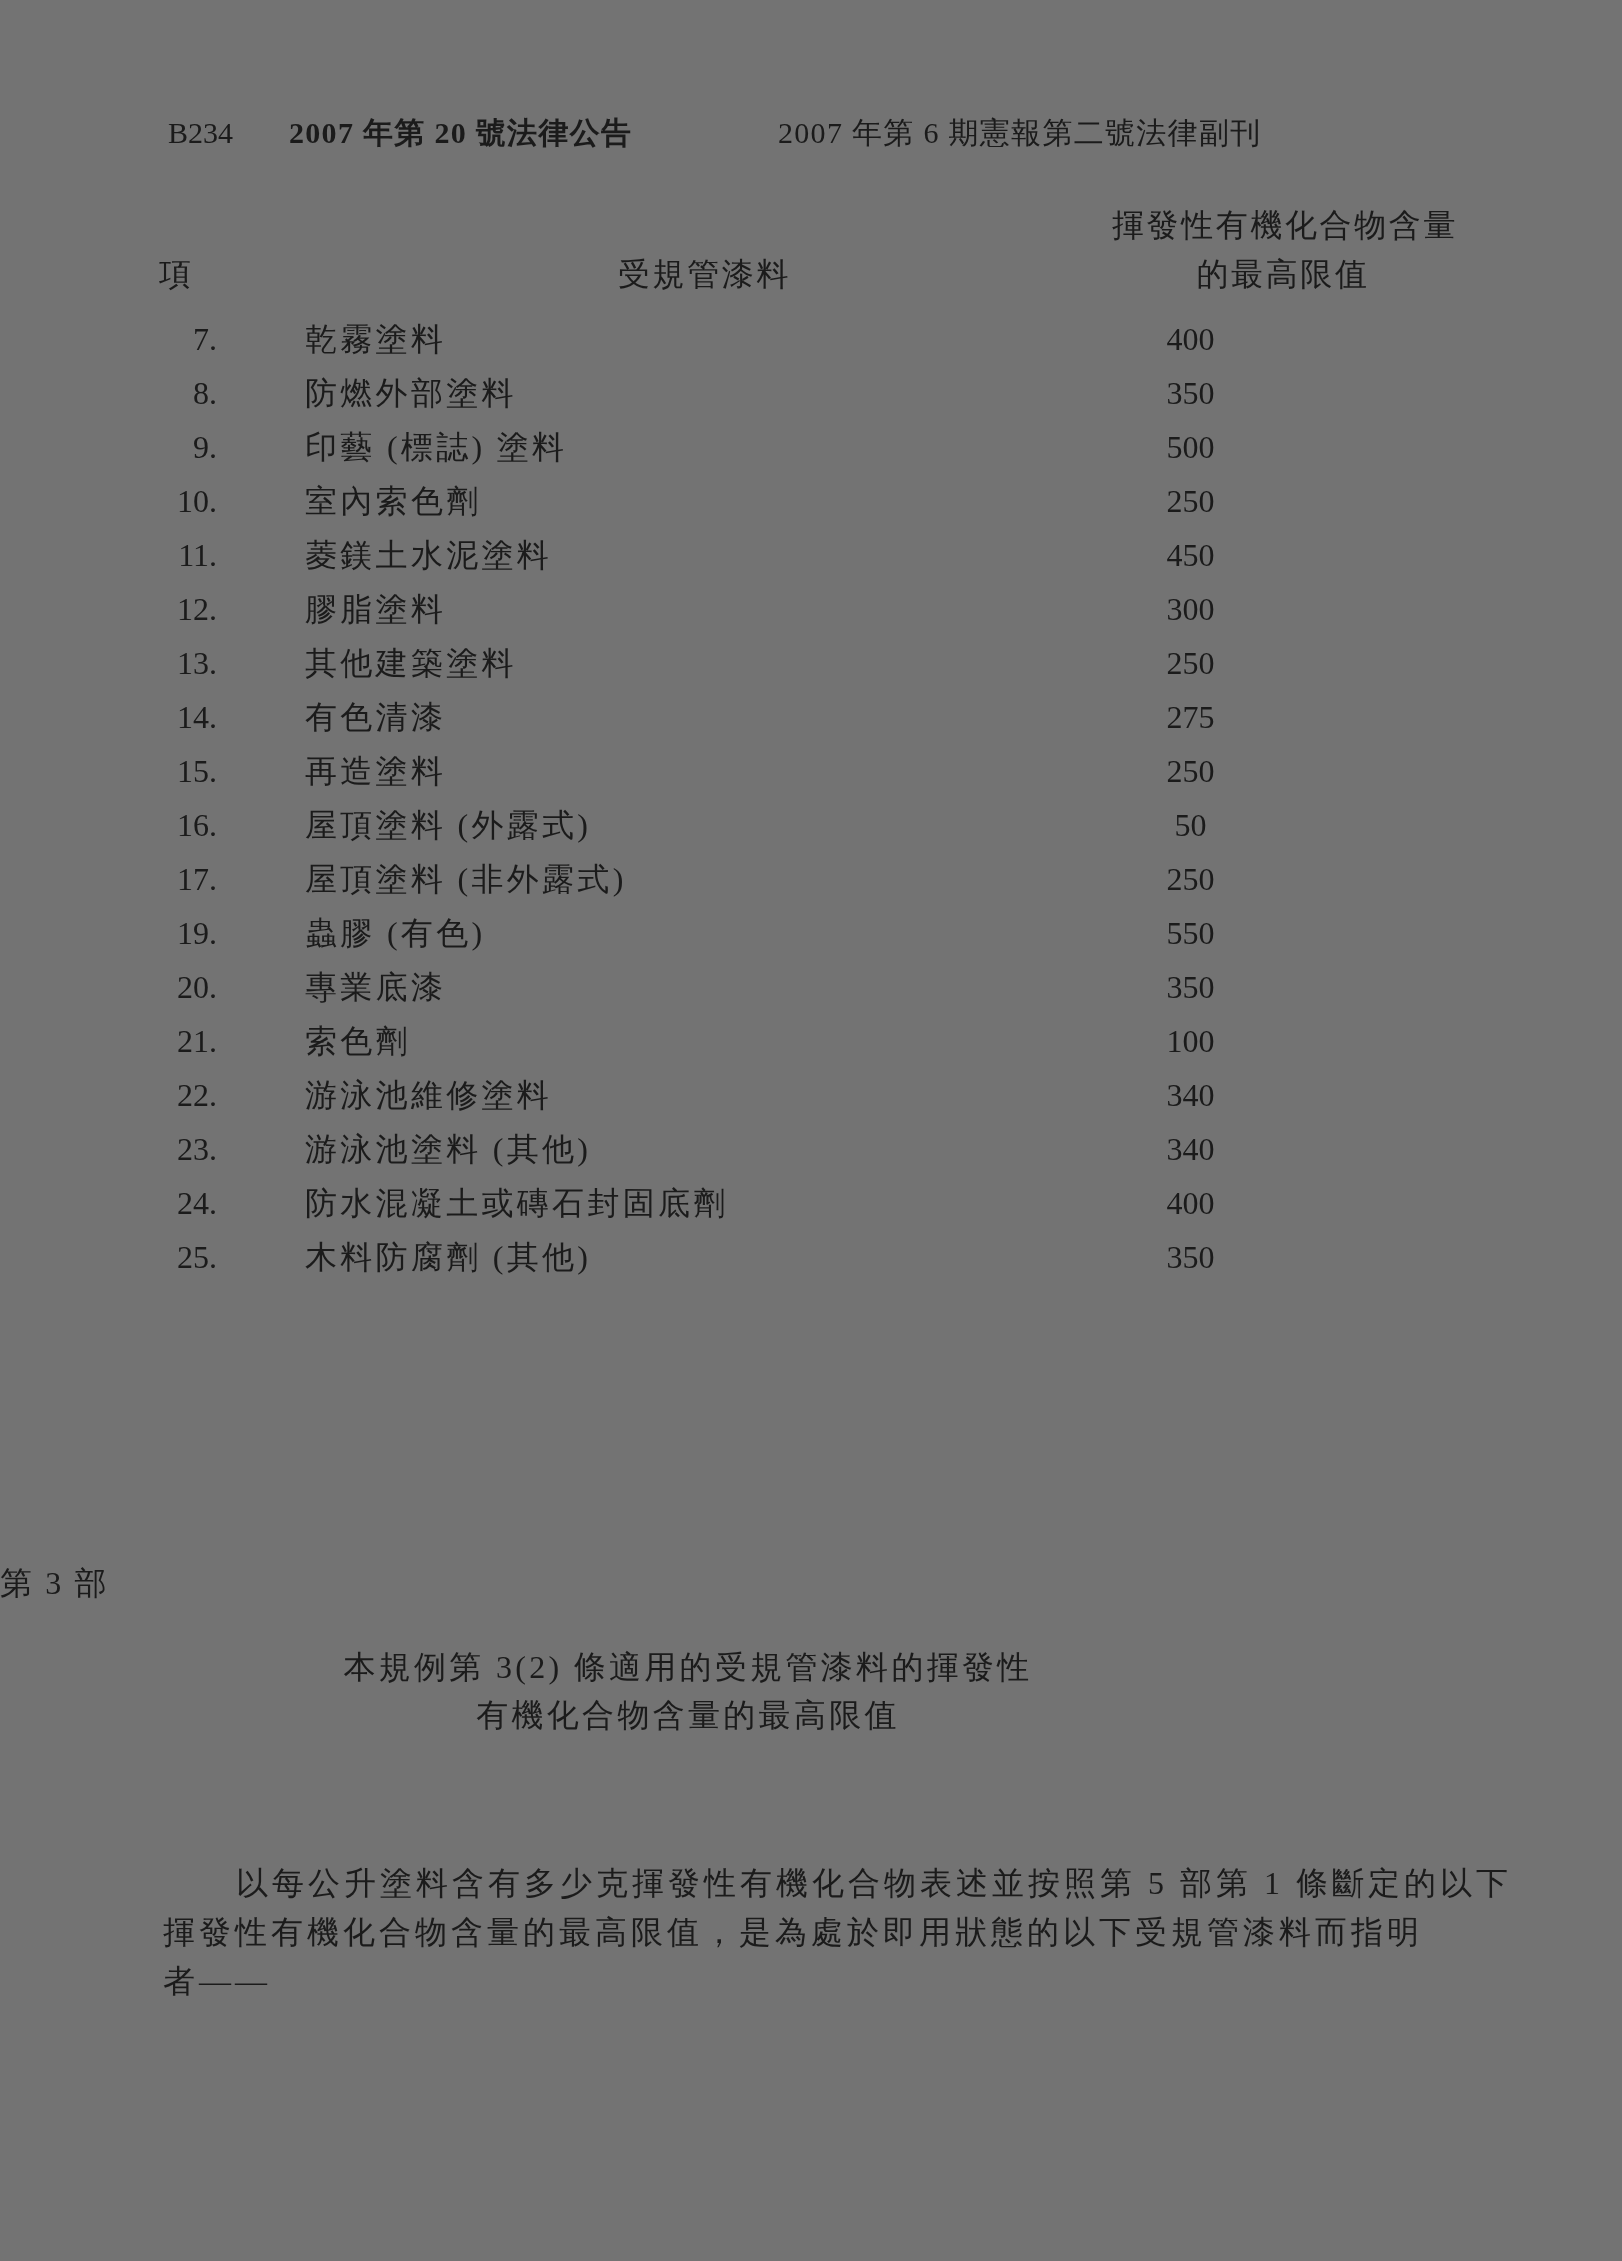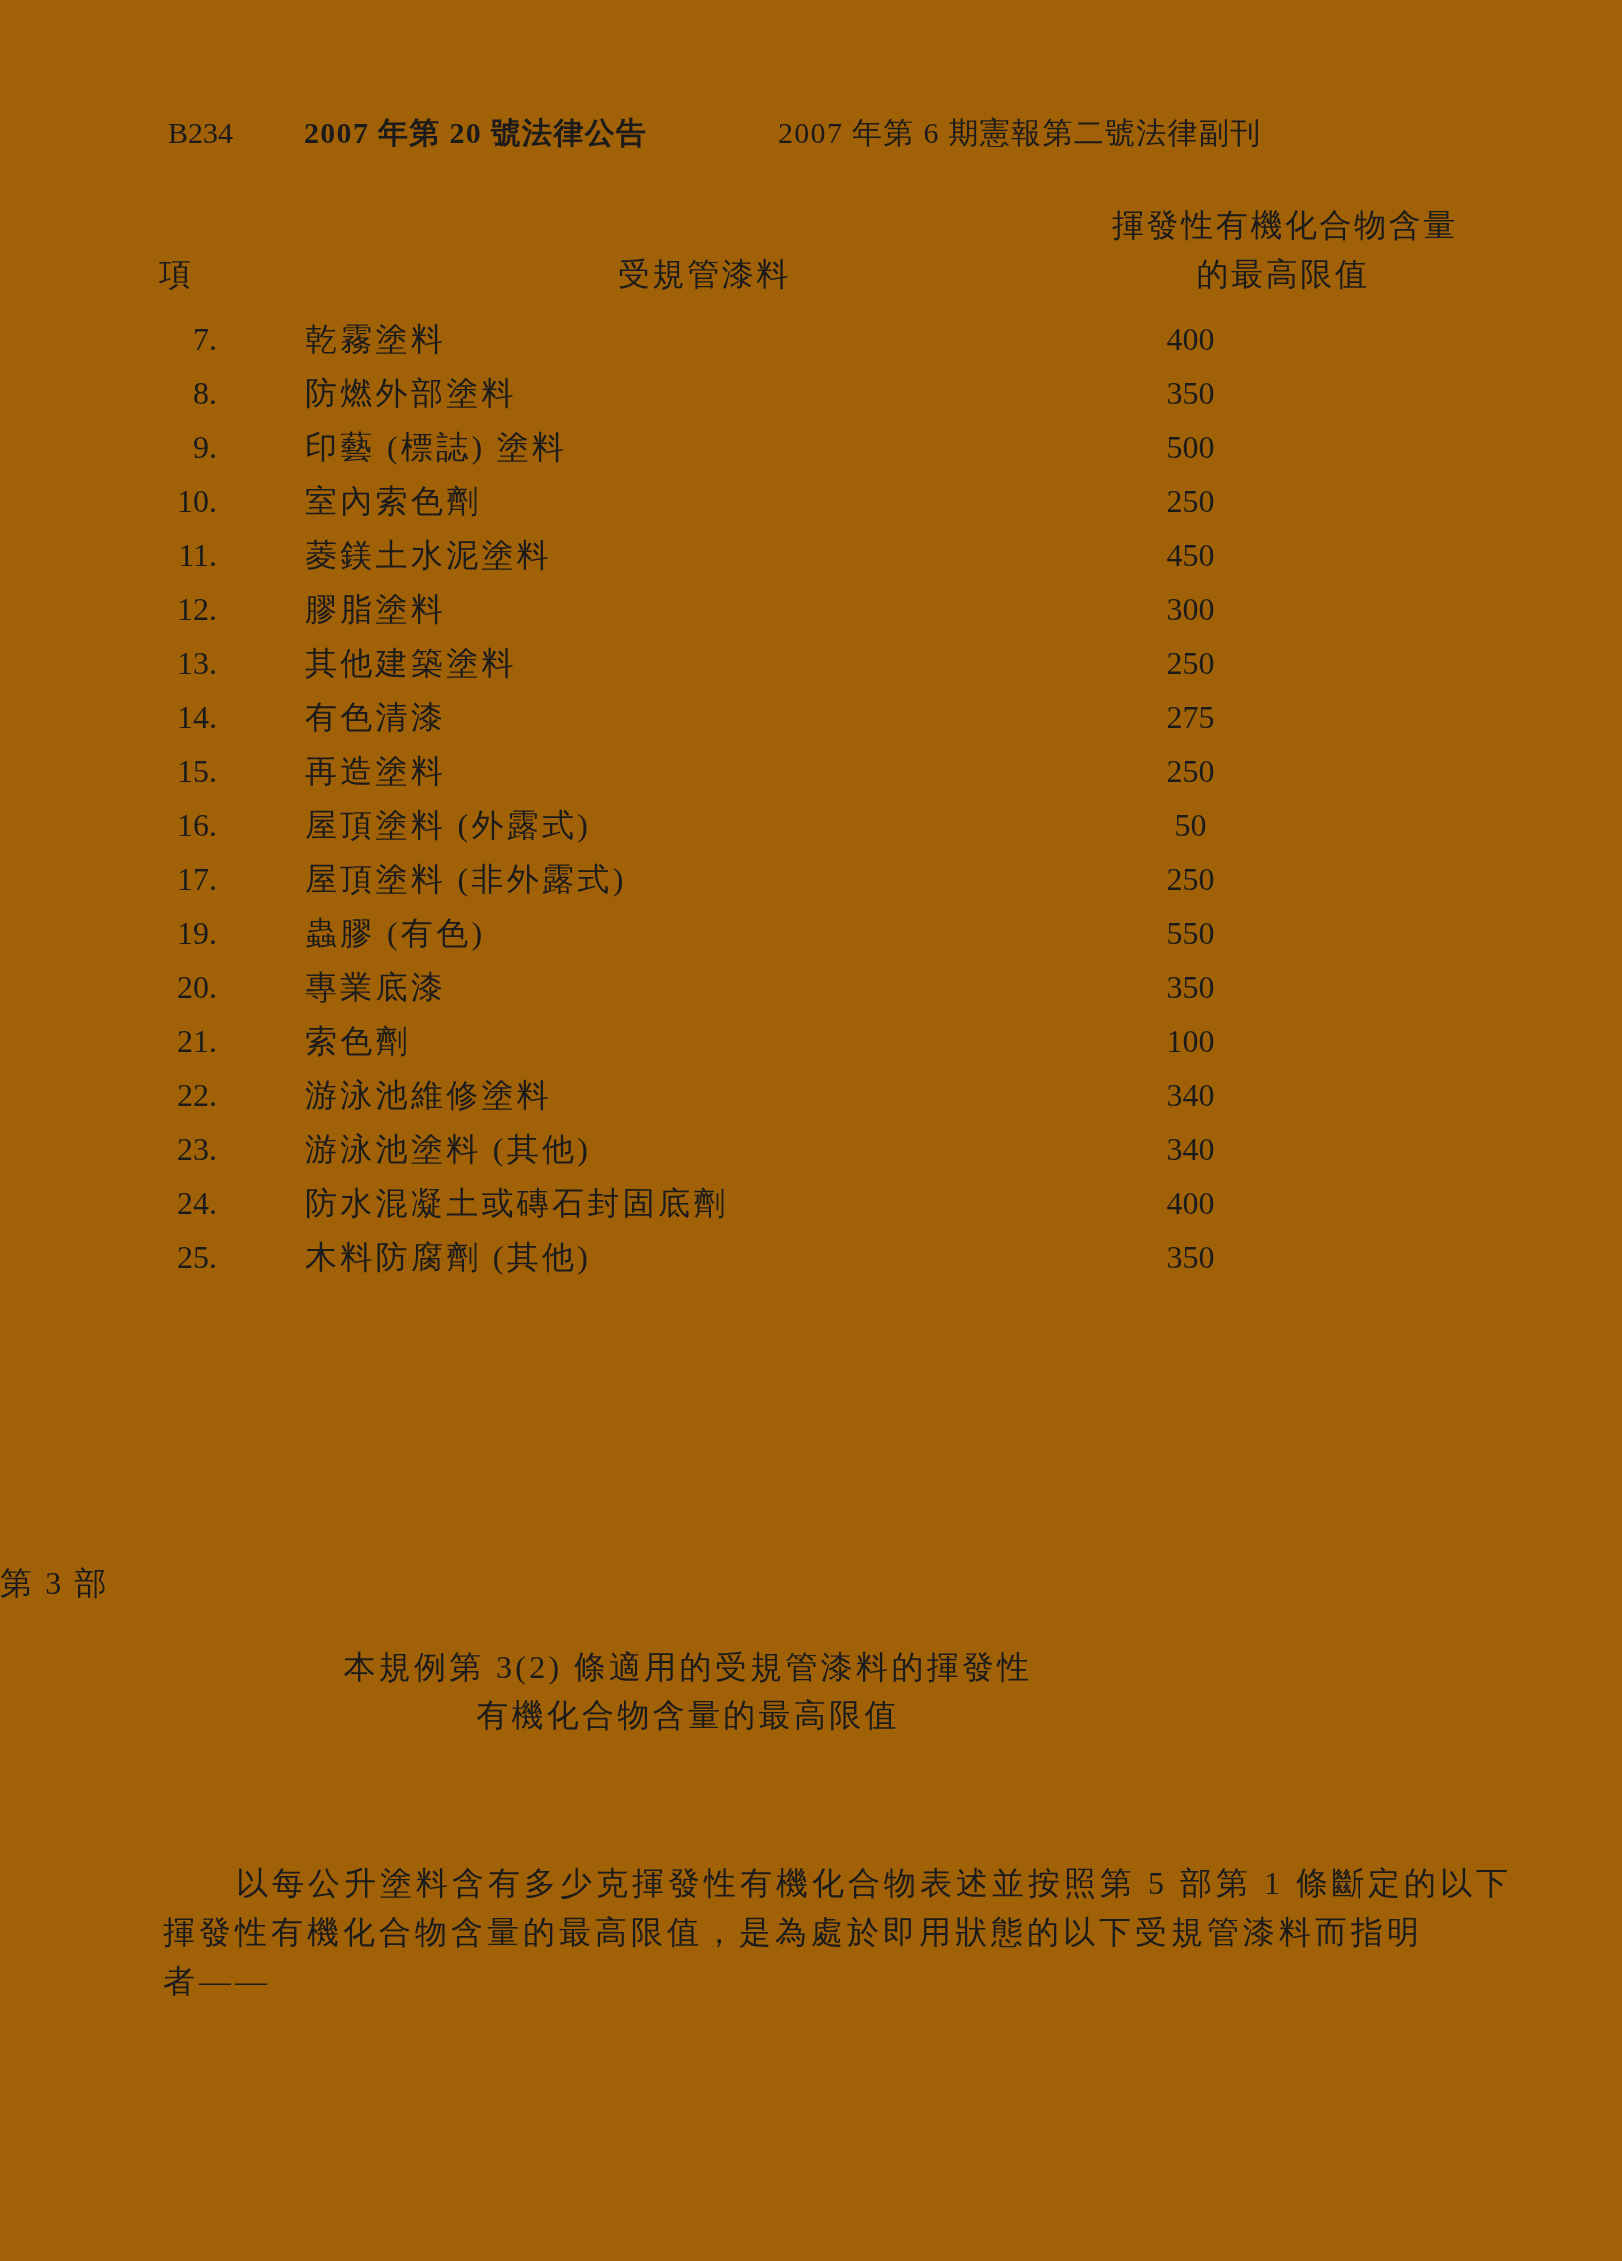--- a/index.html
+++ b/index.html
@@ -1,27 +1,27 @@
 <!DOCTYPE html>
 <html style="font-size:10.5px"><head>
 <meta charset="utf-8">
 <style>
   html,body { margin:0; padding:0; background:#ffffff; }
   .page {
     position:relative;
     width:1622px; height:2261px;
-    background:#a16207;
+    background:#737373;
     color:#1b1b1b;
     font-family:"Liberation Serif","DejaVu Serif",serif;
     overflow:hidden;
   }
   
   .hdr { position:absolute; top:118px; font-size:30px; line-height:1; white-space:nowrap; }
   .hdr-pageno  { left:168px; }
-  .hdr-center  { left:304px; font-weight:bold; letter-spacing:1.3px;text-align:right; }
+  .hdr-center  { left:289px; font-weight:bold; letter-spacing:1.3px;text-align:right; }
   .hdr-right   { left:778px; letter-spacing:1.3px; }
   
   .th { position:absolute; font-size:32px; line-height:1; white-space:nowrap; }
   .th-item  { top:258px; left:159px; letter-spacing:2.6px; }
   .th-paint { top:258px; left:618px; letter-spacing:2.6px; }
   .th-limit-1 { top:209px; left:1112px; width:342px; text-align:center; letter-spacing:2.6px; }
   .th-limit-2 { top:258px; left:1112px; width:342px; text-align:center; letter-spacing:2.6px; }
   
   .tbody { position:absolute; top:323px; left:0; width:1622px; }
   .trow { position:relative; height:54px; }

